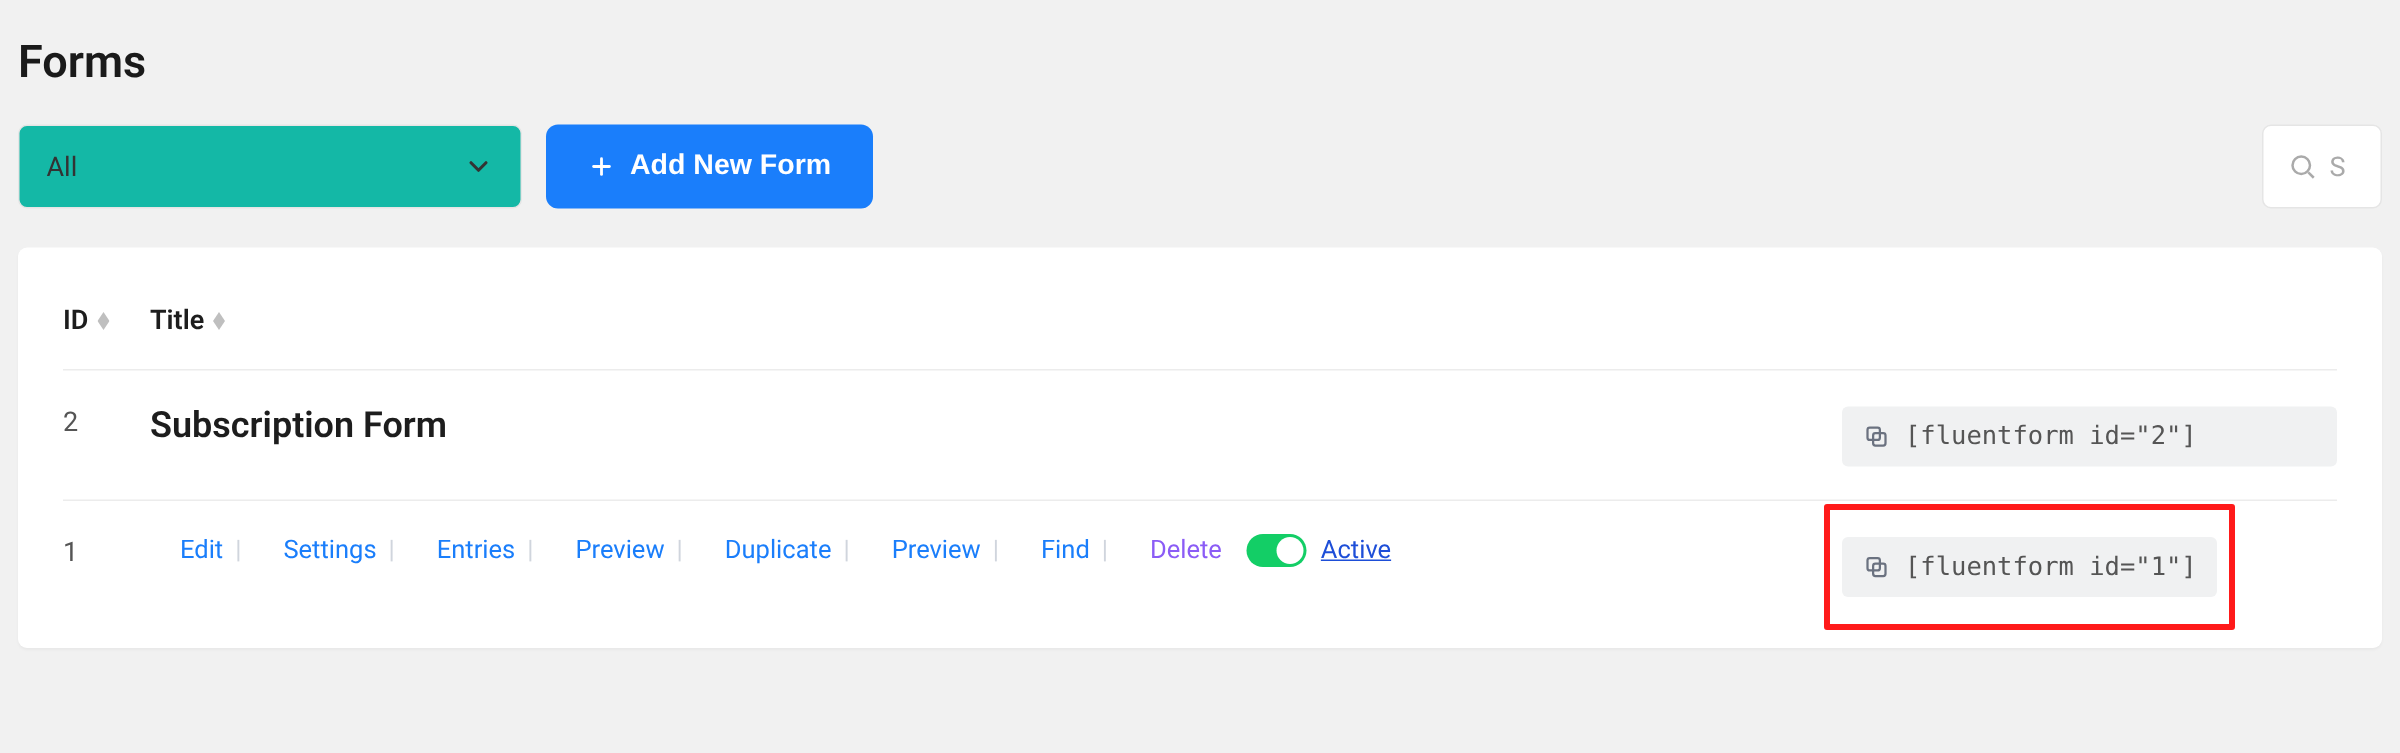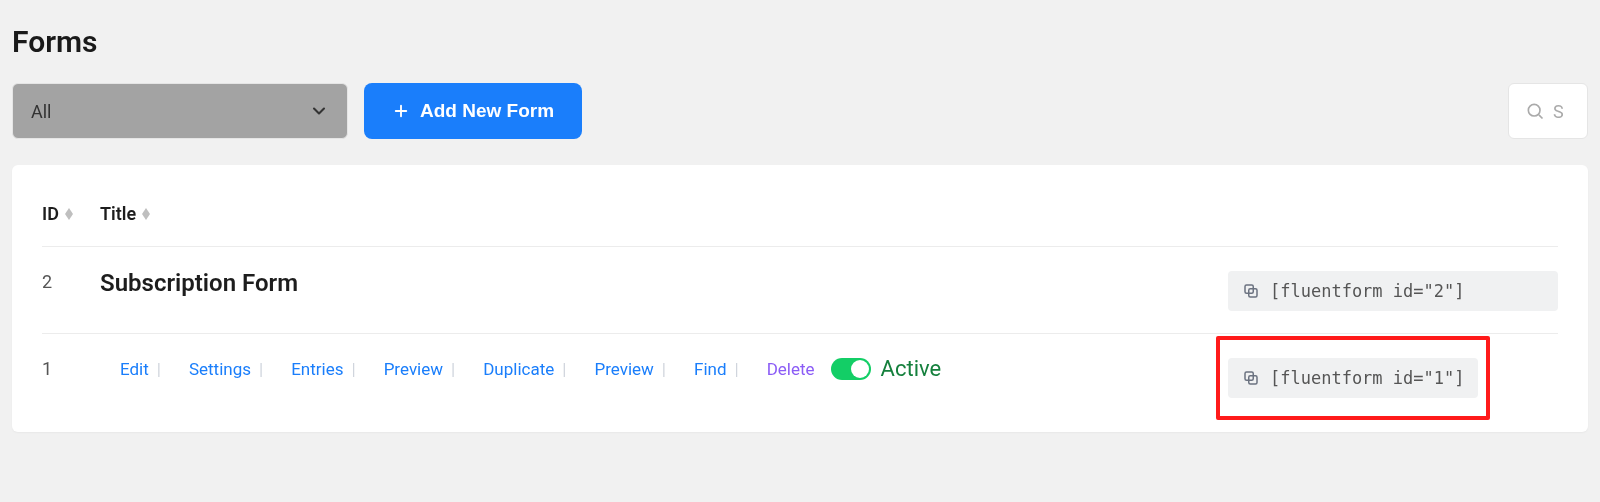--- a/index.html
+++ b/index.html
@@ -21,21 +21,21 @@
   }
   .toolbar {
     display: flex;
     align-items: center;
     gap: 16px;
     margin-bottom: 26px;
   }
   .filter-select {
     width: 336px;
     height: 56px;
-    background: #a3a3a3;
+    background: #14b8a6;
     border: 1px solid #e5e5e5;
     border-radius: 6px;
     display: flex;
     align-items: center;
     justify-content: space-between;
     padding: 0 18px;
     font-size: 18px;
     color: #333;
     cursor: pointer;
     gap: 37px;
@@ -181,22 +181,23 @@
   .toggle .knob {
     width: 18px;
     height: 18px;
     background: #fff;
     border-radius: 50%;
     position: absolute;
     top: 2px;
     right: 2px;
   }
   .toggle-label {
-    color: #15803d;
-    font-size: 22px;
+    color: #1d4ed8;
+    font-size: 17px;
+    text-decoration: underline;
   }
 
   .shortcode-cell {
     width: 330px;
     display: flex;
     align-items: flex-start;
     padding-top: 2px;
   }
   .shortcode-pill {
     background: #f0f1f2;

